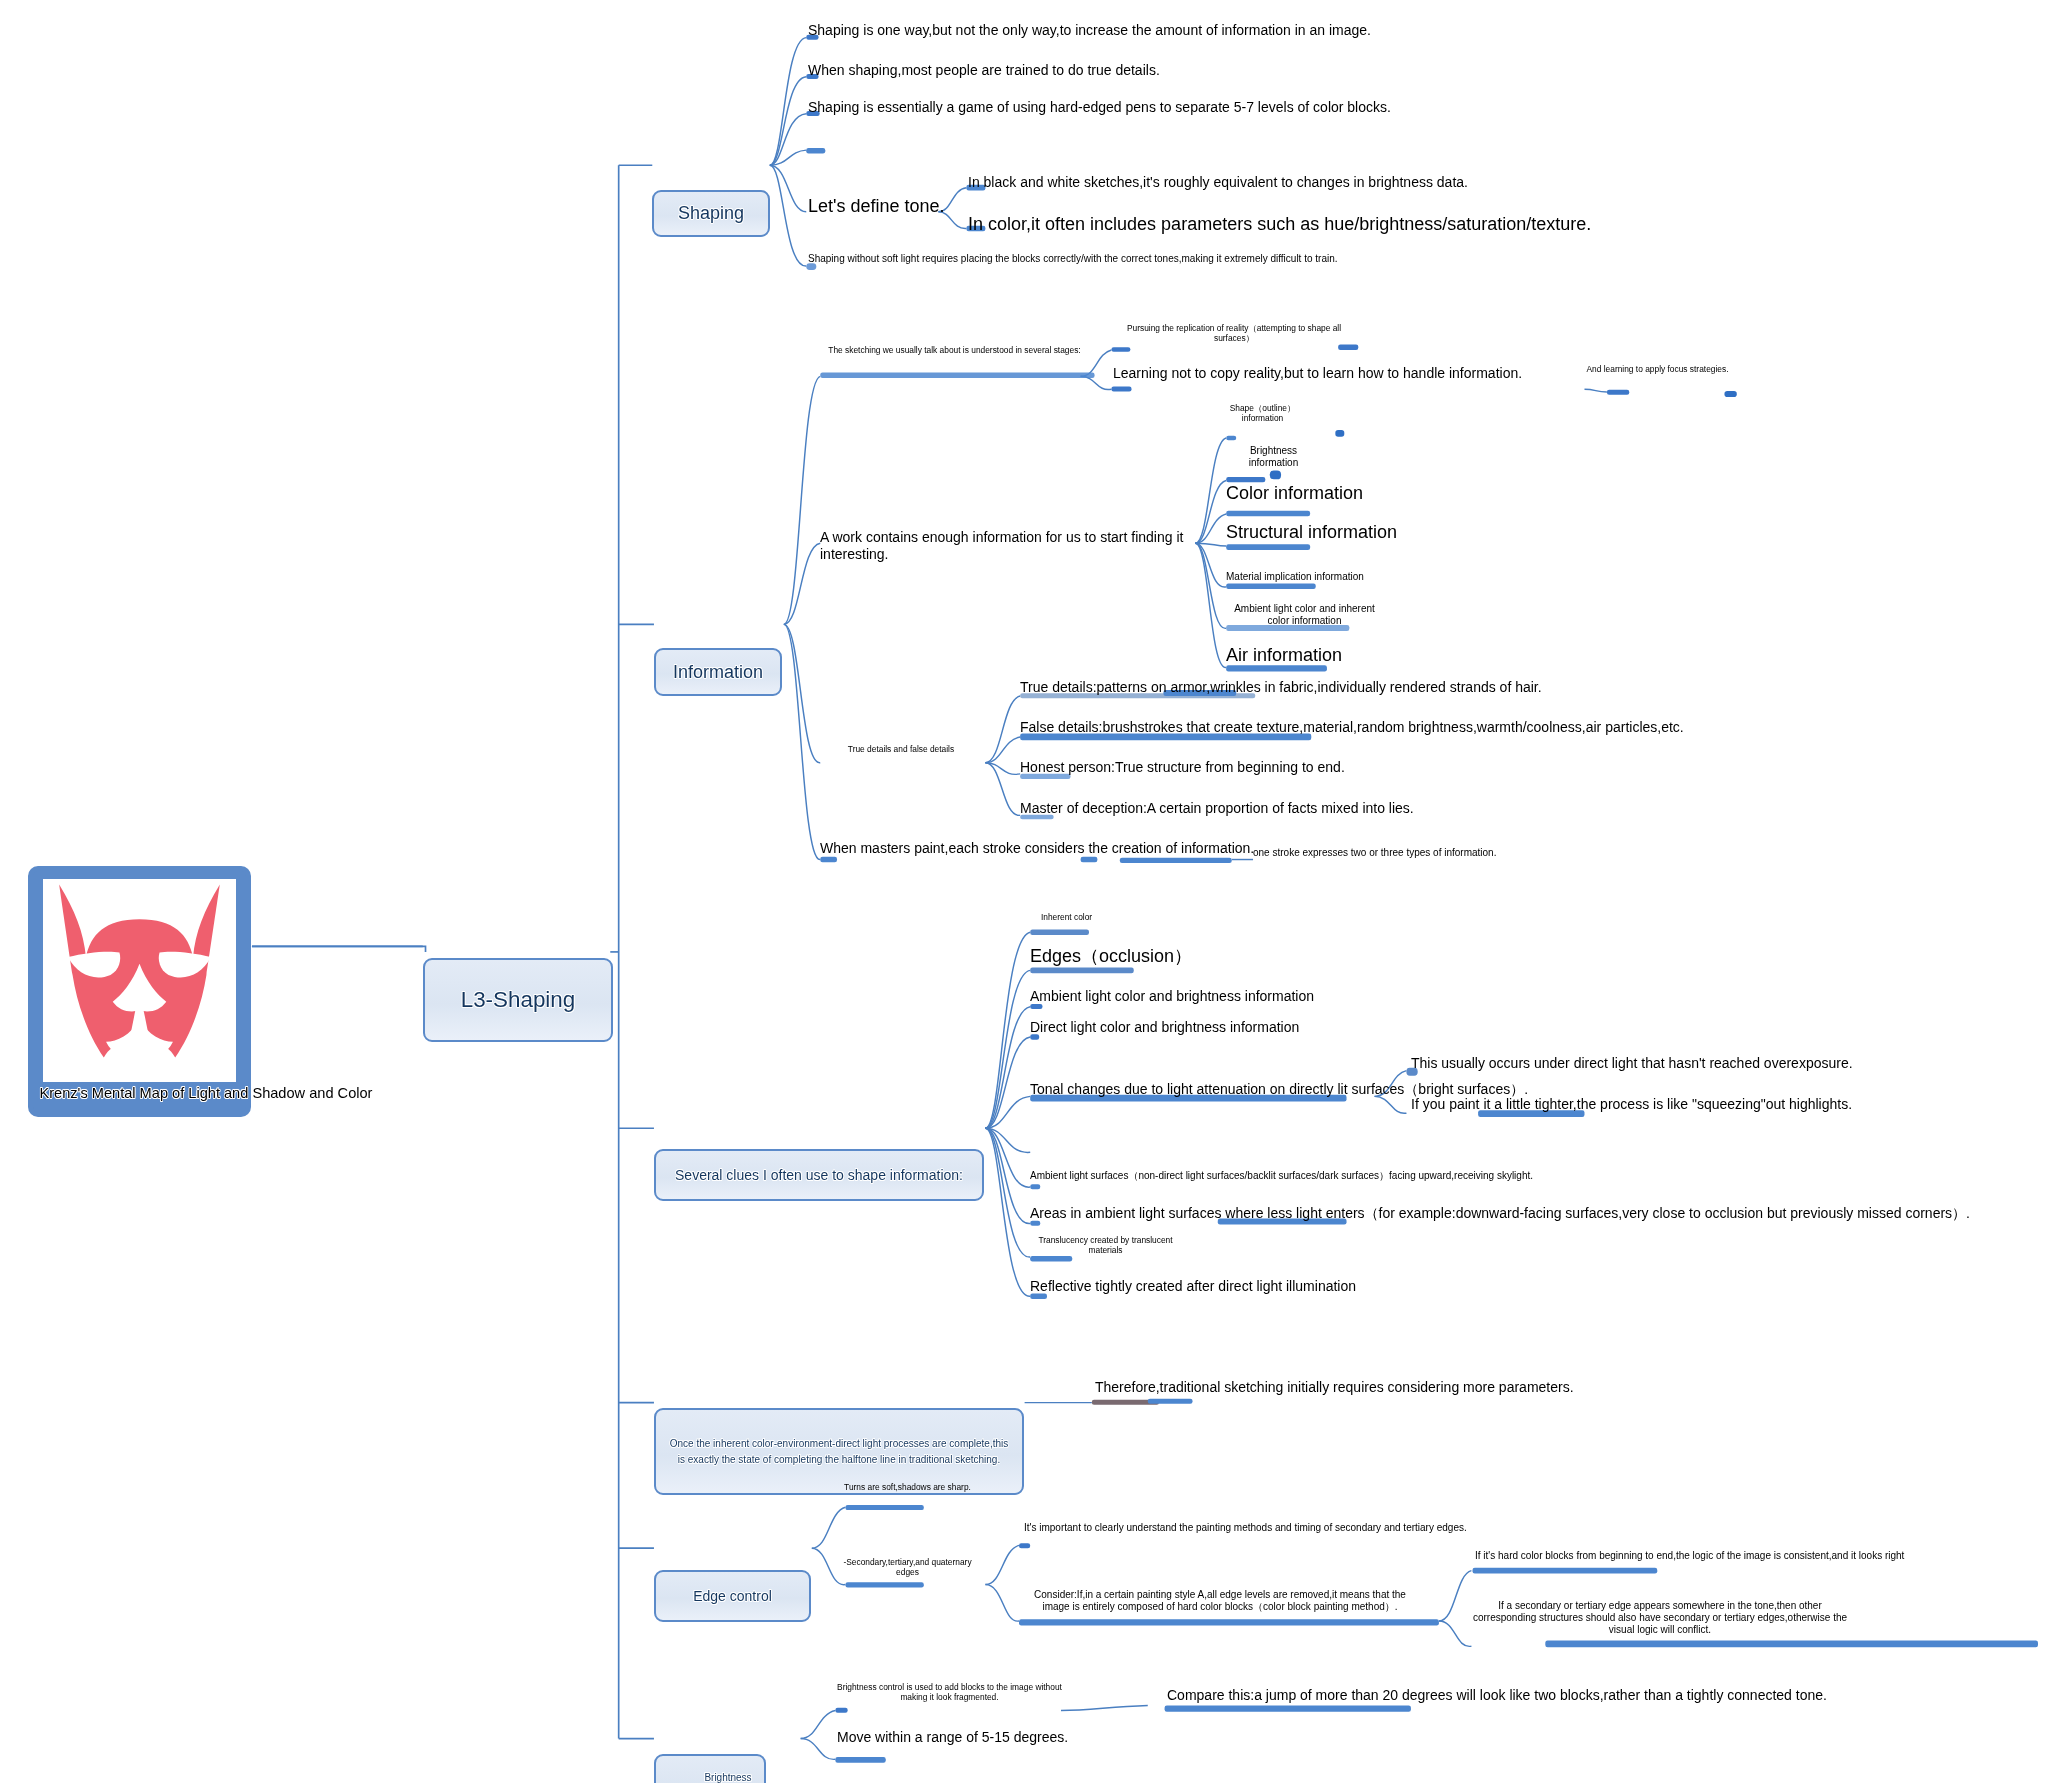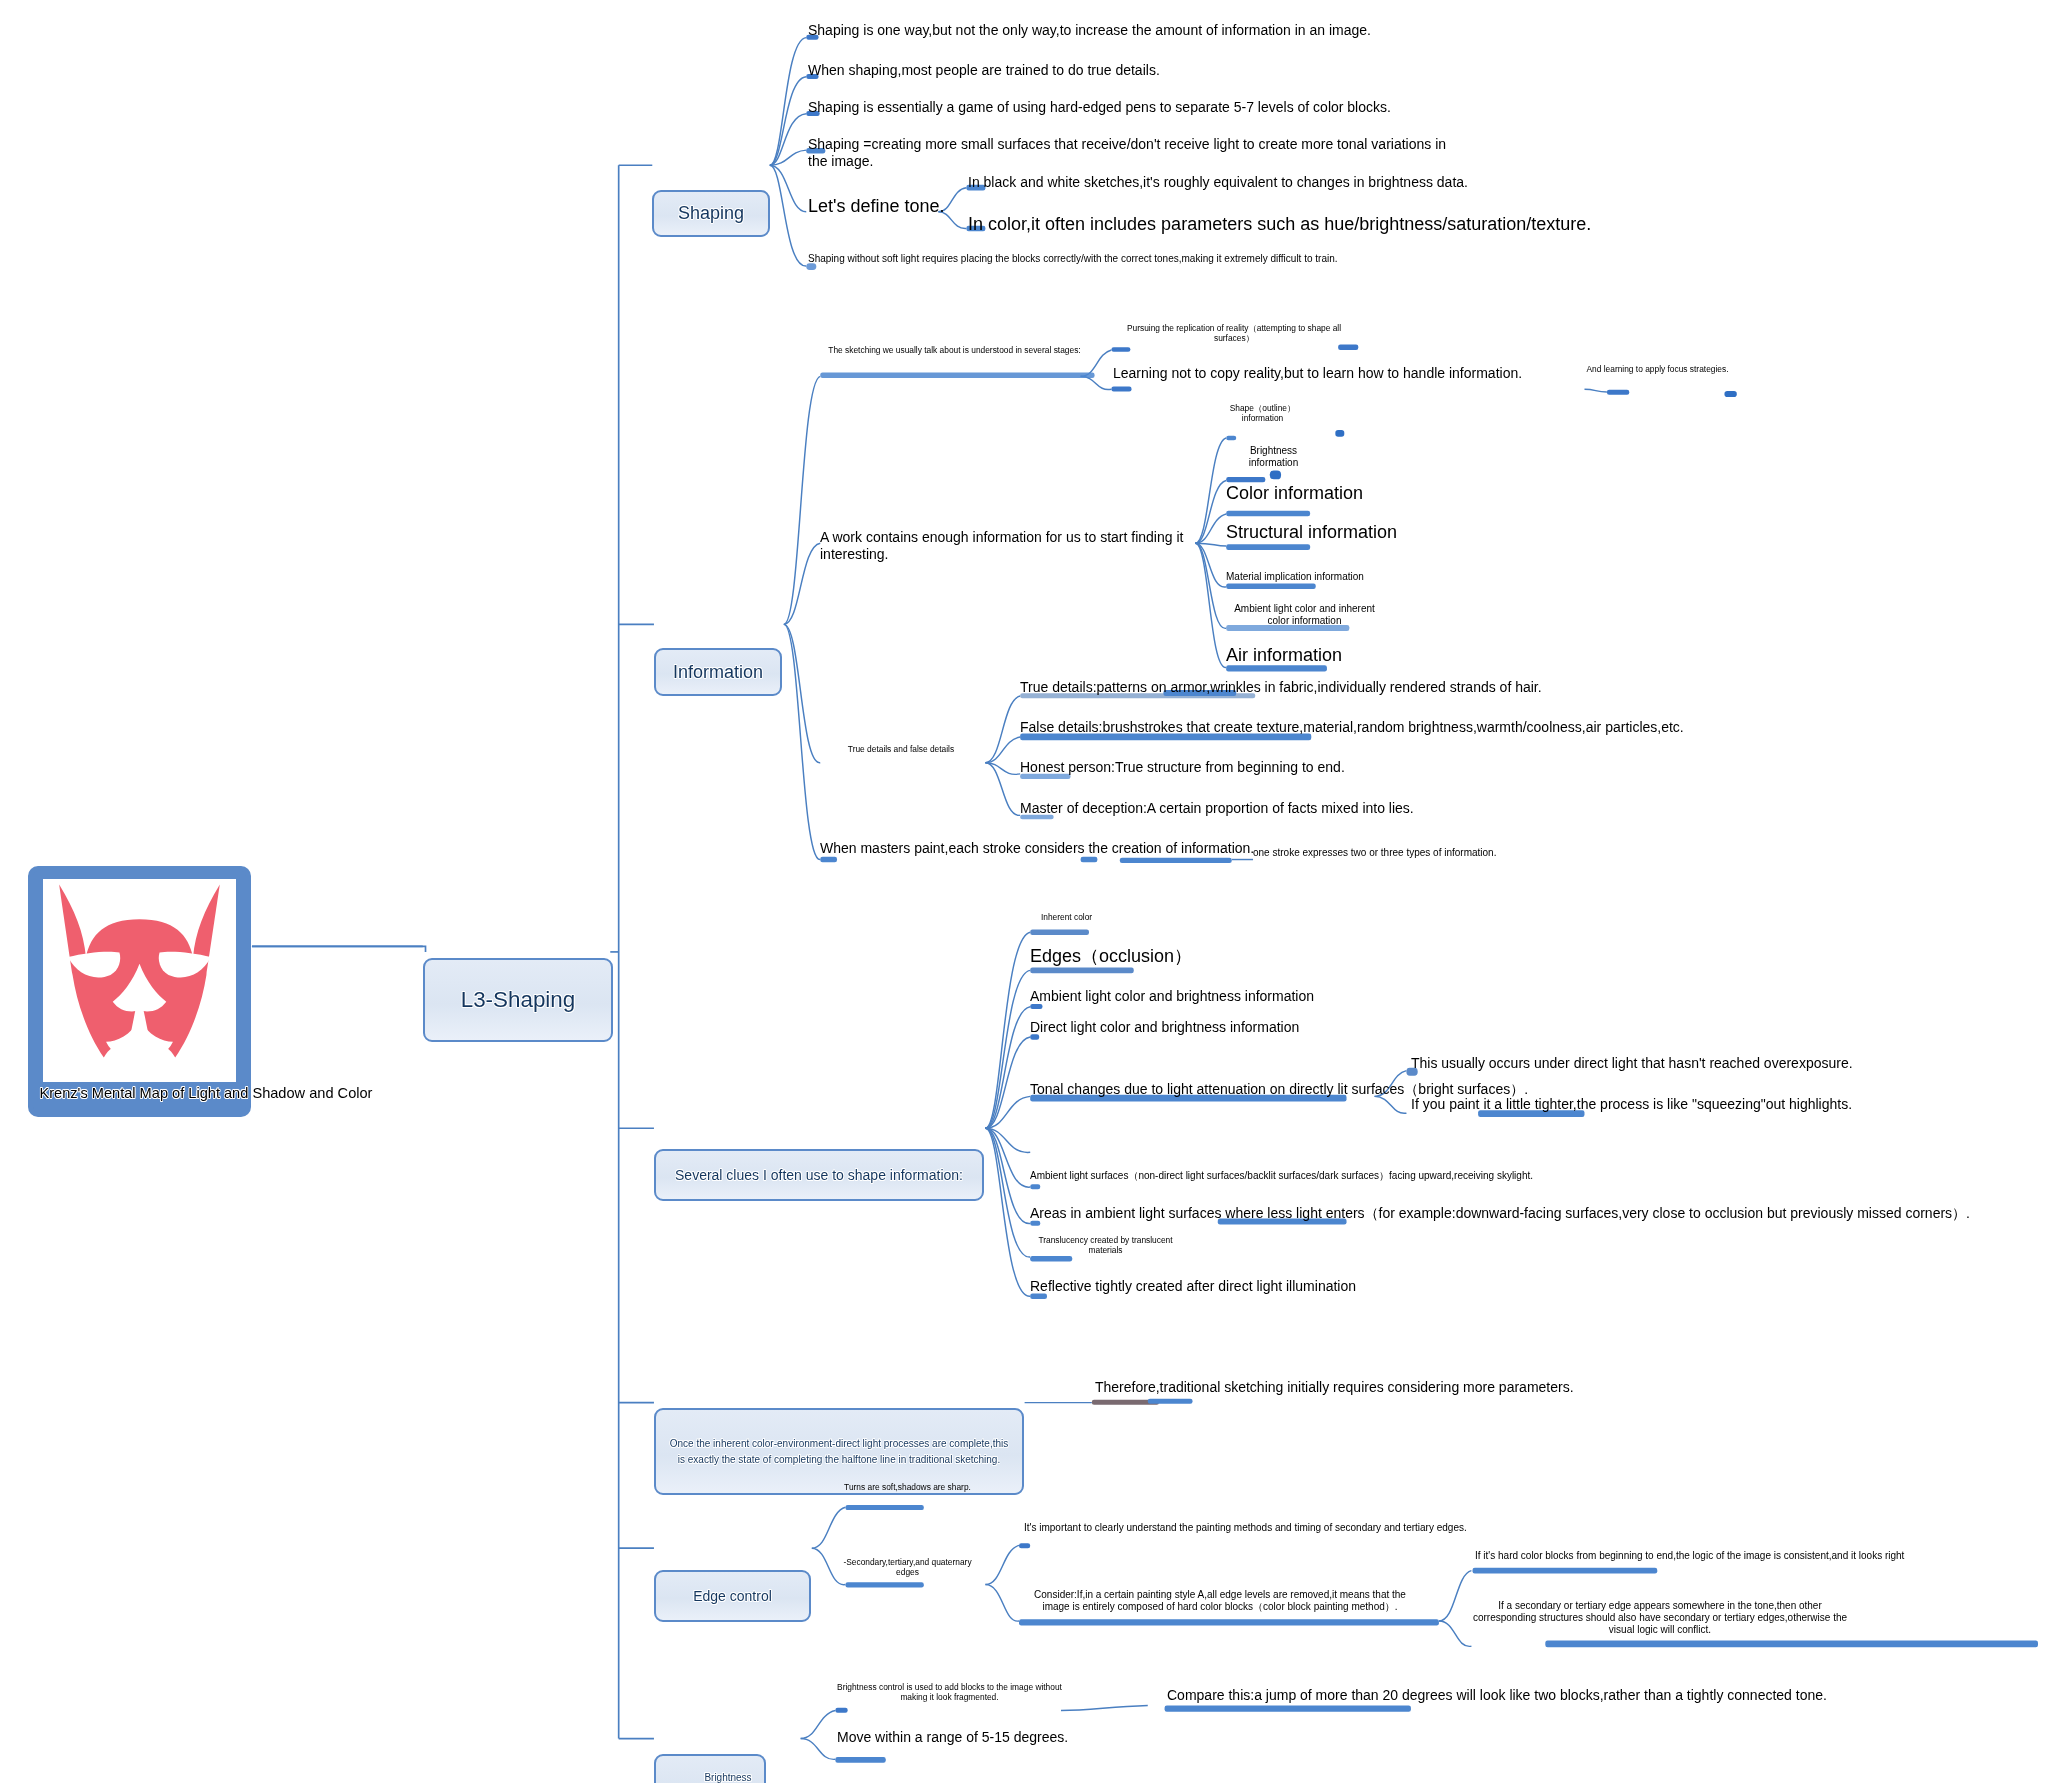--- a/index.html
+++ b/index.html
@@ -273,21 +273,20 @@
     <span class="xlarge">L3-Shaping</span>
   </div>
 
   <div class="node boxnode" style="left:652px; top:142px; width:118px; height:47px;">
     <span class="large">Shaping</span>
   </div>
 
   <div class="leaf l med" style="left:808px; top:22.4px; width:594px;">Shaping is one way,but not the only way,to increase the amount of information in an image.</div>
   <div class="leaf l med" style="left:808px; top:62px; width:392px;">When shaping,most people are trained to do true details.</div>
   <div class="leaf l med" style="left:808px; top:99px; width:605px;">Shaping is essentially a game of using hard-edged pens to separate 5-7 levels of color blocks.</div>
-  <div class="leaf l med" style="left:808px; top:136px; width:655px;">Shaping =creating more small surfaces that receive/don't receive light to create more tonal variations in the image.</div>
   <div class="leaf l large" style="left:808px; top:196px; width:157px;">Let's define tone.</div>
   <div class="leaf l med" style="left:968px; top:174px; width:504px;">In black and white sketches,it's roughly equivalent to changes in brightness data.</div>
   <div class="leaf l large" style="left:968px; top:214px; width:672px;">In color,it often includes parameters such as hue/brightness/saturation/texture.</div>
   <div class="leaf l small" style="left:808px; top:253px; width:627px;">Shaping without soft light requires placing the blocks correctly/with the correct tones,making it extremely difficult to train.</div>
 
   <div class="node boxnode" style="left:654px; top:600px; width:128px; height:48px;">
     <span class="large">Information</span>
   </div>
 
   <div class="leaf c tiny" style="left:820px; top:346px; width:269px;">The sketching we usually talk about is understood in several stages:</div>

